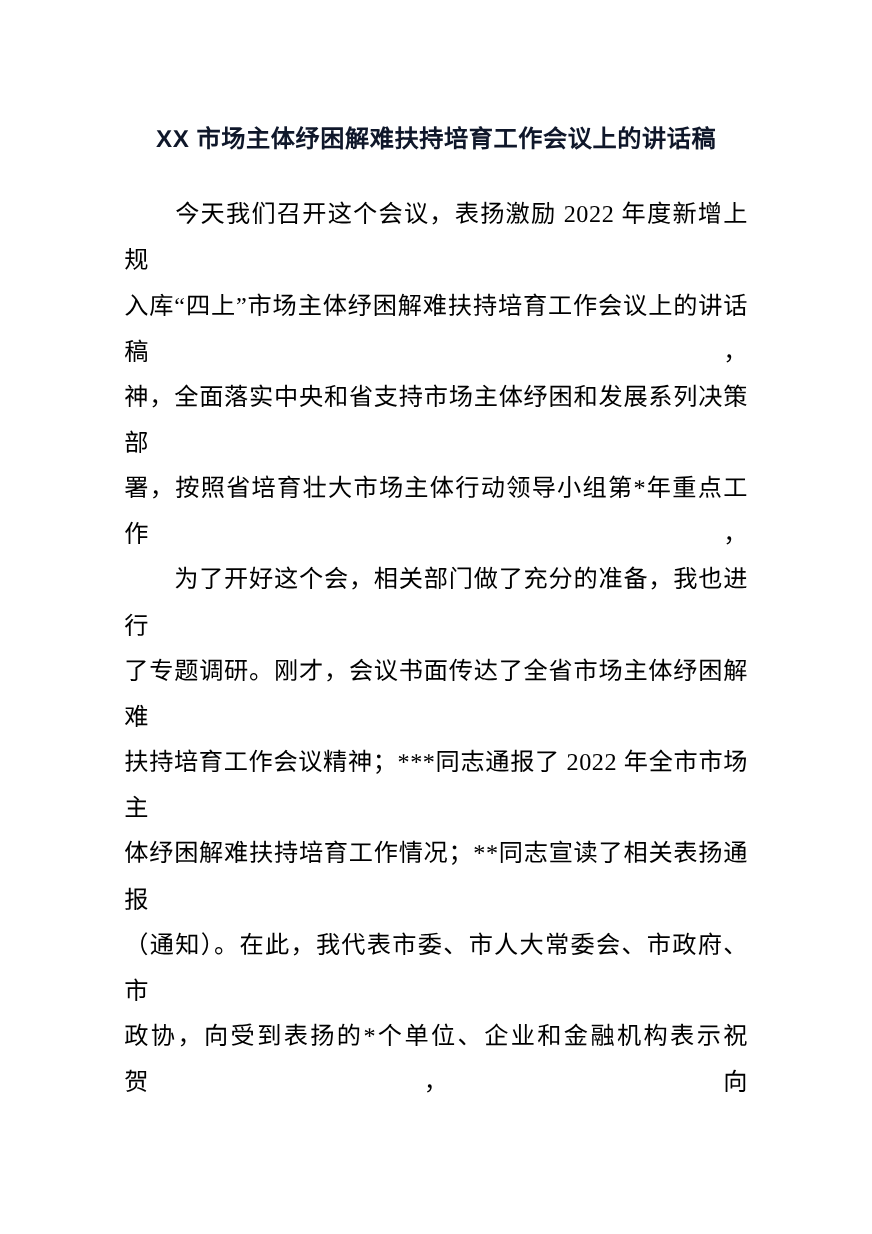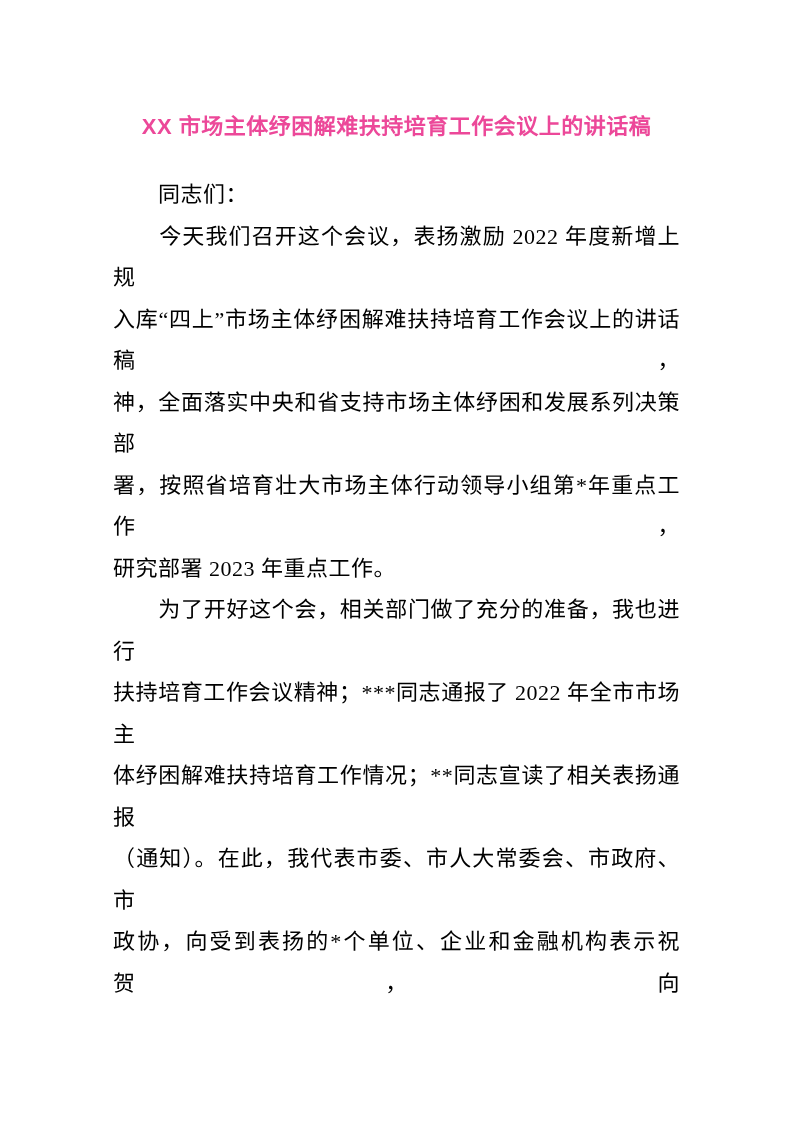--- a/index.html
+++ b/index.html
@@ -20,21 +20,21 @@
     margin: 0 113px;
   }
   .doc-title {
     margin: 0;
     padding-top: 109px;
     font-size: 22px;
     line-height: 36px;
     font-weight: 700;
     text-align: center;
     letter-spacing: 0.5px;
-    color: #ec4899;
+    color: #0f172a;
     font-family: "Liberation Sans", "DejaVu Sans", sans-serif;
   }
   .doc-body {
     margin-top: 29px;
     font-size: 22px;
     line-height: 41.5px;
     letter-spacing: 0.5px;
   }
   .line {
     text-align: justify;
@@ -48,27 +48,26 @@
     white-space: normal;
   }
 </style>
 </head>
 <body>
 
 <div class="page">
   <div class="content">
     <h1 class="doc-title">XX 市场主体纾困解难扶持培育工作会议上的讲话稿</h1>
     <div class="doc-body">
-      <div class="line end">　　同志们：</div>
       <div class="line fill">　　今天我们召开这个会议，表扬激励 2022 年度新增上规</div>
       <div class="line fill">入库“四上”市场主体纾困解难扶持培育工作会议上的讲话稿，</div>
       <div class="line fill">神，全面落实中央和省支持市场主体纾困和发展系列决策部</div>
       <div class="line fill">署，按照省培育壮大市场主体行动领导小组第*年重点工作，</div>
-      <div class="line end">研究部署 2023 年重点工作。</div>
       <div class="line fill">　　为了开好这个会，相关部门做了充分的准备，我也进行</div>
+      <div class="line fill">了专题调研。刚才，会议书面传达了全省市场主体纾困解难</div>
       <div class="line fill">扶持培育工作会议精神；***同志通报了 2022 年全市市场主</div>
       <div class="line fill">体纾困解难扶持培育工作情况；**同志宣读了相关表扬通报</div>
       <div class="line fill">（通知）。在此，我代表市委、市人大常委会、市政府、市</div>
       <div class="line fill">政协，向受到表扬的*个单位、企业和金融机构表示祝贺，向</div>
 
     </div>
   </div>
 </div>
 
 </body></html>

